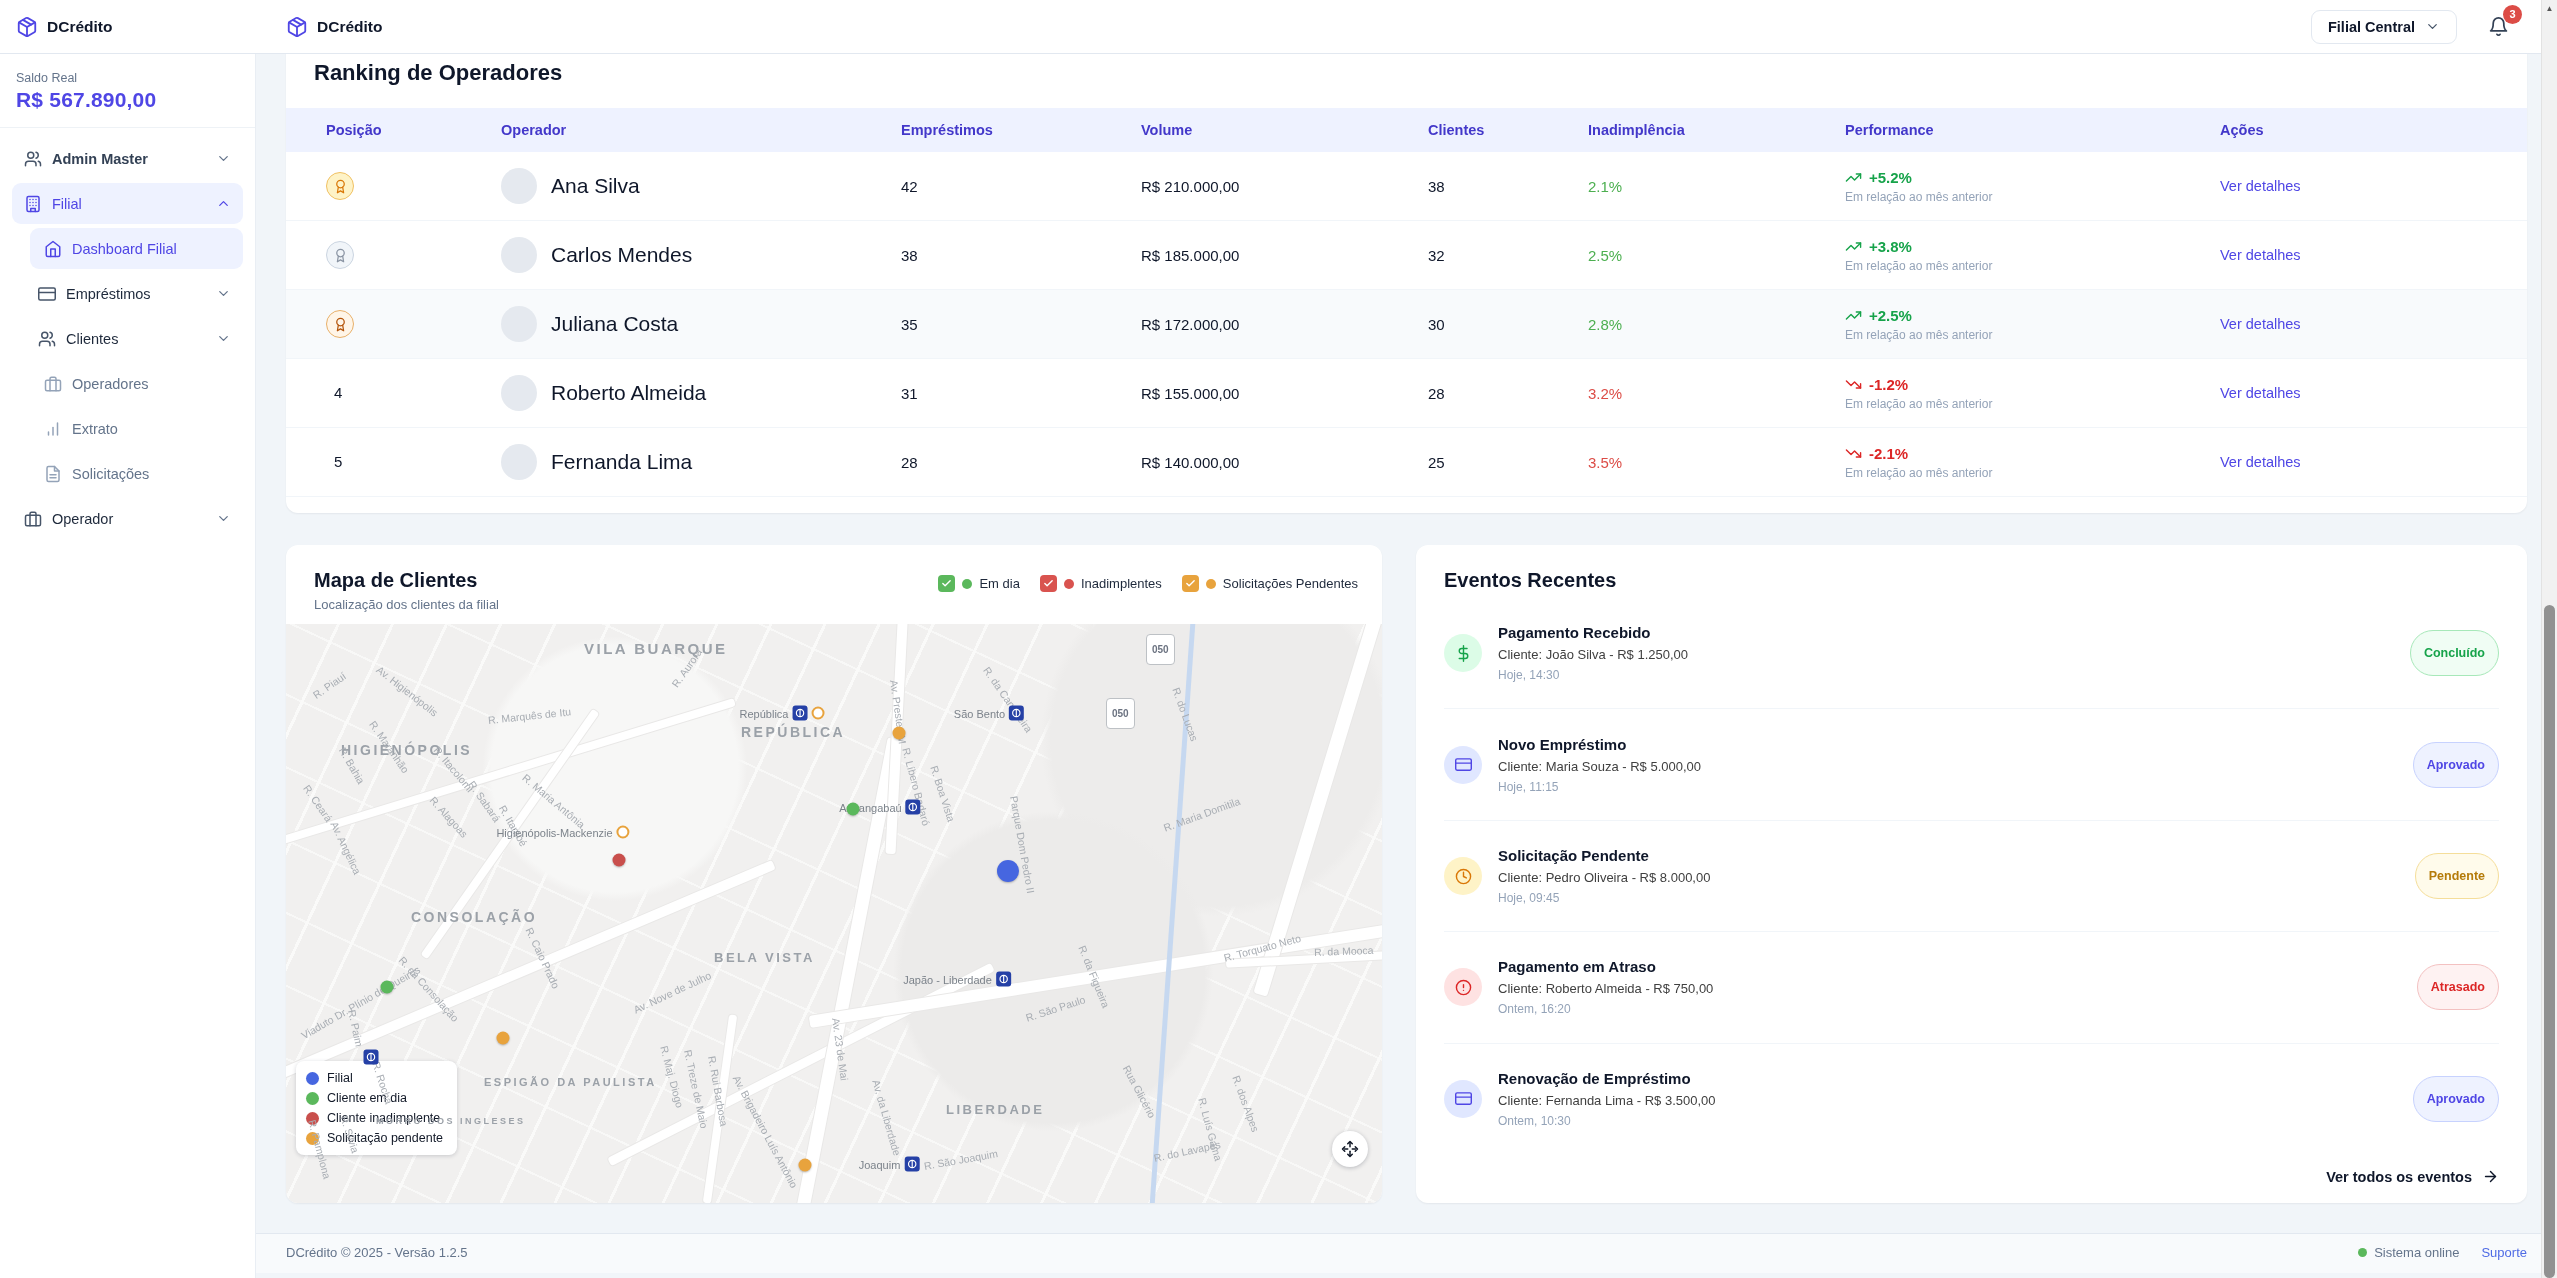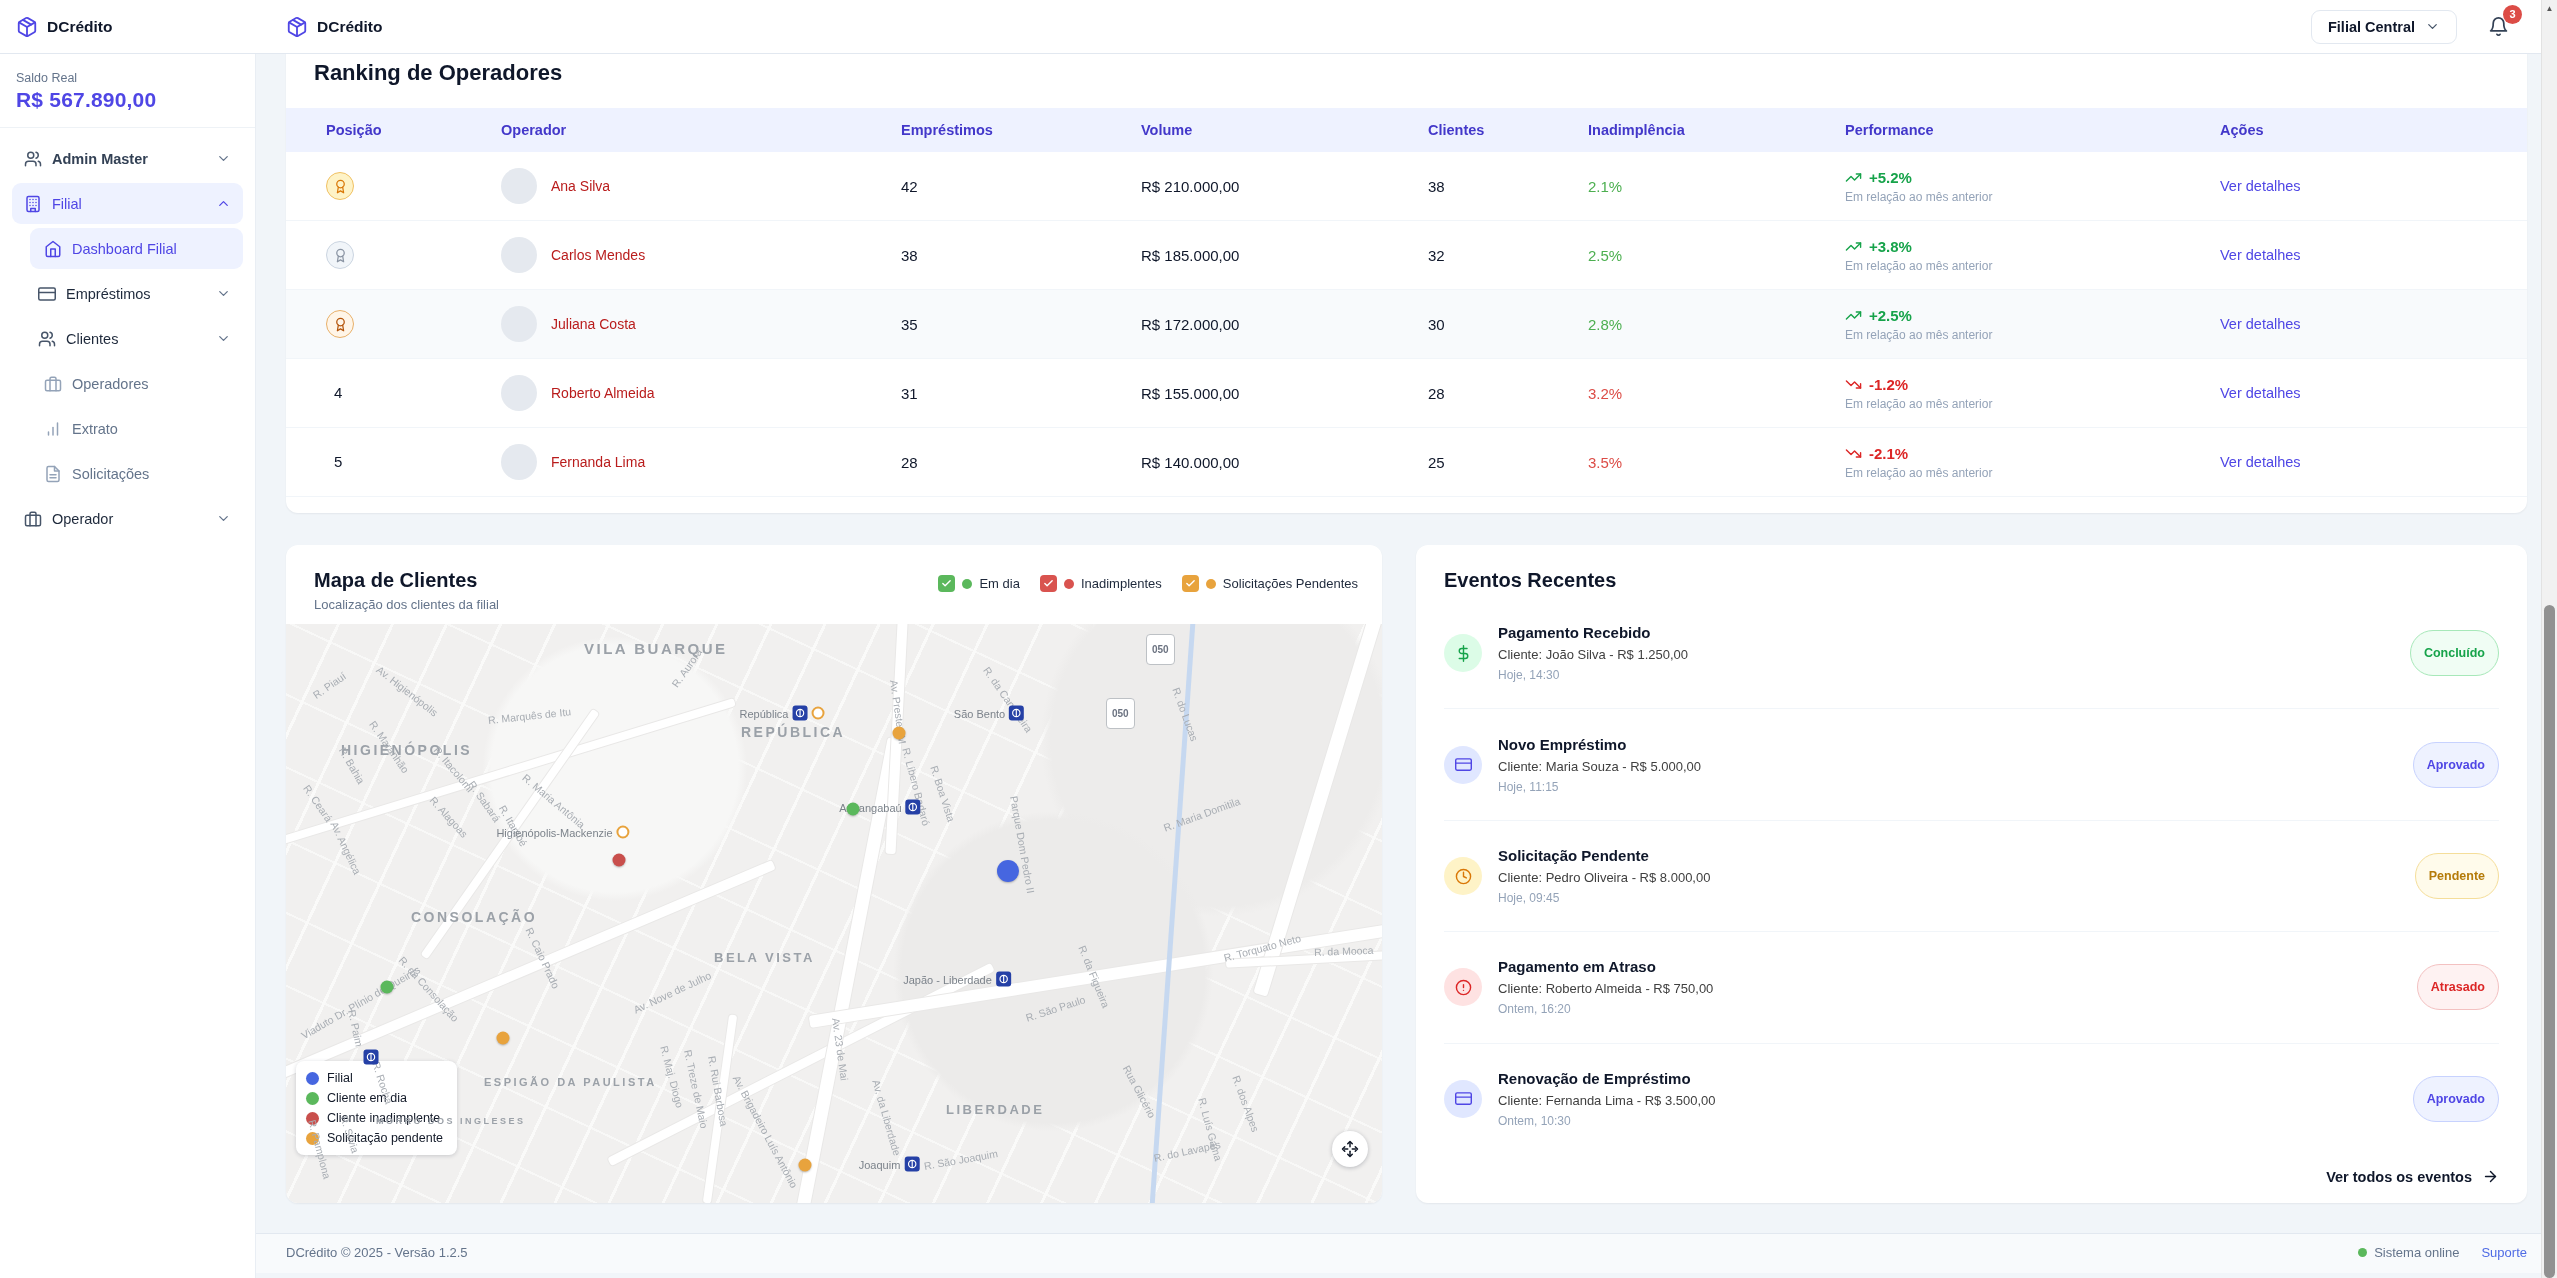--- a/index.html
+++ b/index.html
@@ -57,21 +57,21 @@
   .thead span { font-size:14.5px; font-weight:600; color:#4338CA; }
   .trow { height:69px; border-bottom:1px solid #F1F5F9; }
   .trow.hl { background:#F8FAFC; }
   .pos-num { font-size:15px; color:#0F172A; padding-left:8px; }
   .medal { width:28px; height:28px; border-radius:50%; display:flex; align-items:center; justify-content:center; }
   .medal.gold { background:#FEF3C7; border:1px solid #F0C163; color:#D97706; }
   .medal.silver { background:#F1F5F9; border:1px solid #CBD5E1; color:#8A94A3; }
   .medal.bronze { background:#FFF5E8; border:1px solid #E8B06A; color:#B45309; }
   .op-cell { display:flex; align-items:center; gap:14px; }
   .avatar { width:36px; height:36px; border-radius:50%; background:#E5E9EF; flex:none; }
-  .op-name { font-size:14px; font-weight:500; color:#b91c1c; }
+  .op-name { font-size:21px; font-weight:500; color:#0f172a; }
   .num-cell { font-size:15px; color:#0F172A; }
   .rate { font-size:15px; font-weight:500; }
   .rate.good { color:#4CAF50; }
   .rate.bad { color:#DC4C46; }
   .perf-main { display:flex; align-items:center; gap:7px; font-size:15px; font-weight:600; }
   .perf-main.up { color:#16A34A; }
   .perf-main.down { color:#DC2626; }
   .perf-sub { font-size:12px; color:#94A3B8; margin-top:4px; }
   .detail-link { font-size:14.5px; color:#4F46E5; font-weight:400; cursor:pointer; }
 

